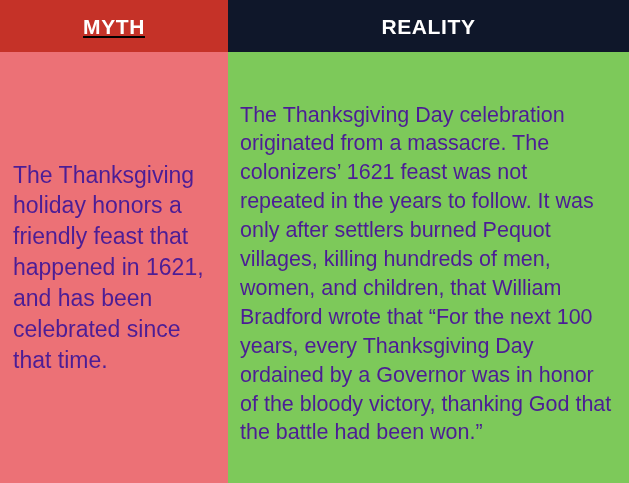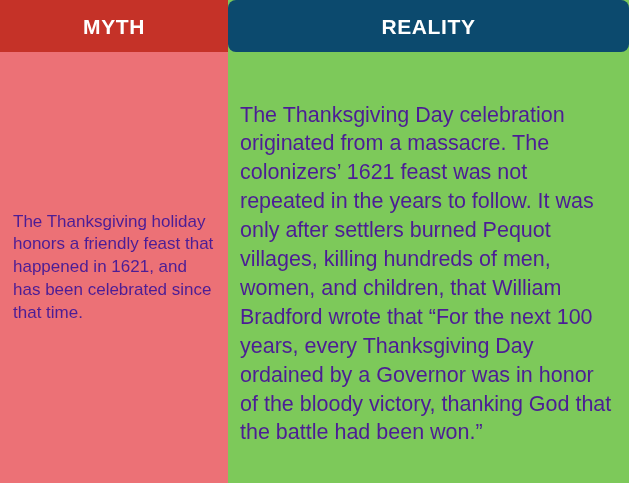--- a/index.html
+++ b/index.html
@@ -43,25 +43,25 @@
     height: 52px;
     min-height: 52px;
     display: flex;
     align-items: center;
     justify-content: center;
     box-sizing: border-box;
   }
 
   .col-header.myth-header {
     background: #c53228;
+    text-decoration: underline;
   }
 
   .col-header.reality-header {
-    background: #0c4a6e;
-    border-radius: 8px;
+    background: #0f172a;
   }
 
   .col-header-label {
     color: #ffffff;
     font-weight: bold;
     font-size: 21px;
     letter-spacing: 0.6px;
     line-height: 1;
     white-space: nowrap;
   }
@@ -81,21 +81,21 @@
     padding: 0 16px 0 12px;
     align-items: flex-start;
   }
 
   .body-text {
     color: #4c1d95;
     font-weight: normal;
   }
 
   .myth-body .body-text {
-    font-size: 17px;
+    font-size: 23px;
     line-height: 1.34;
   }
 
   .reality-body .body-text {
     font-size: 21.5px;
     line-height: 1.345;
     padding-top: 27px;
   }
 </style>
 </head>

